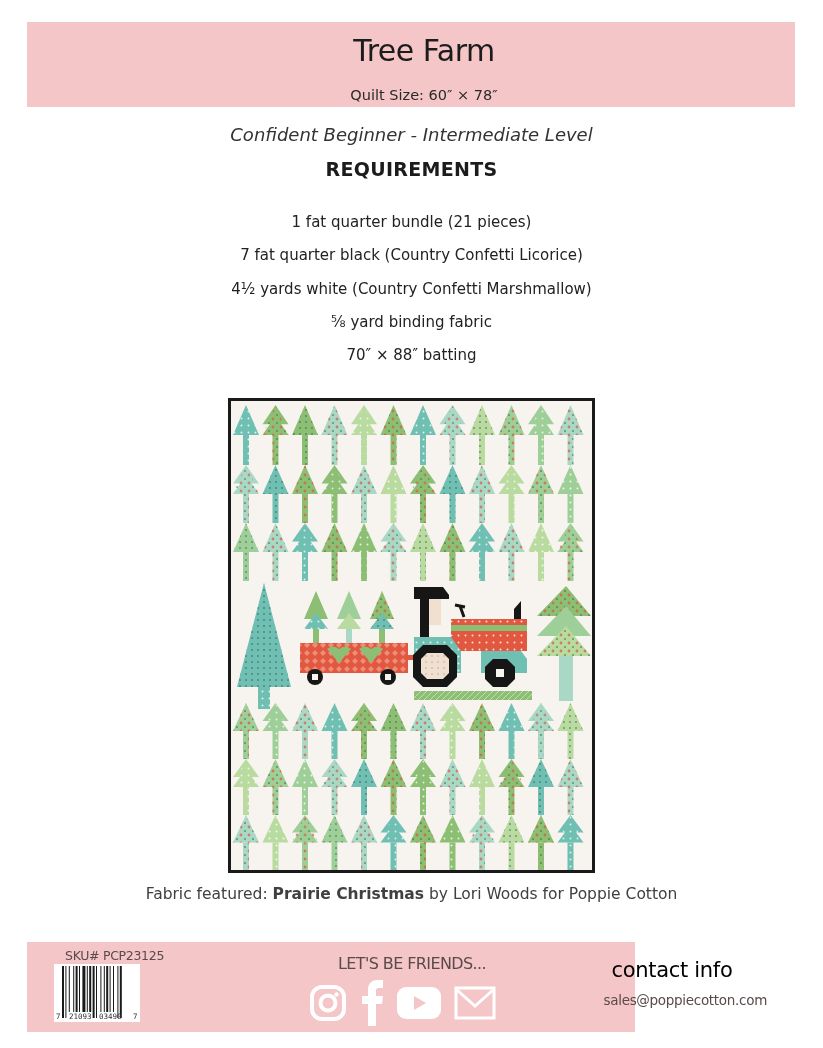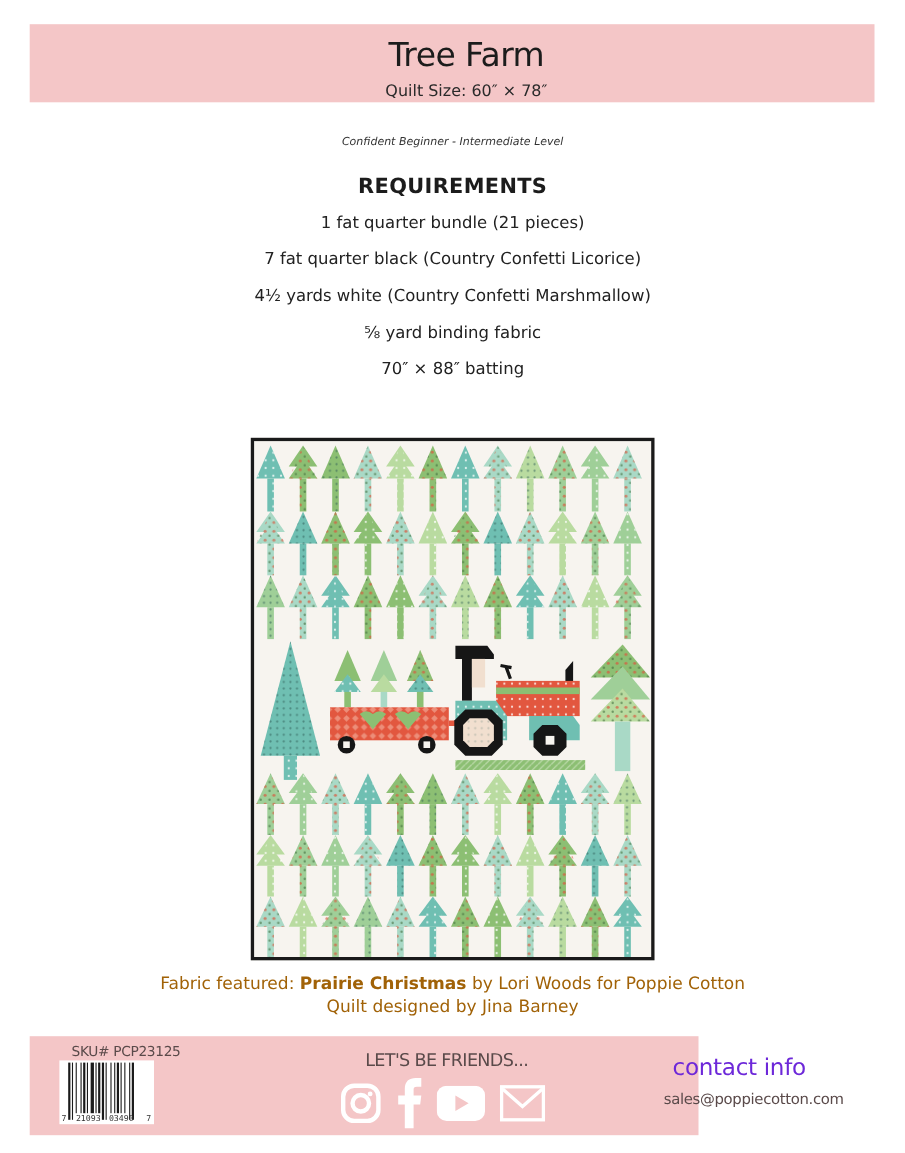--- a/index.html
+++ b/index.html
@@ -1,58 +1,58 @@
 <!DOCTYPE html>
 <html><head>
 <meta charset="utf-8">
 <style>
   * { box-sizing: border-box; margin: 0; padding: 0; }
   html, body { width: 823px; height: 1048px; background: #ffffff; overflow: hidden; }
   body { position: relative; font-family: "DejaVu Sans", sans-serif; color: #1f1f1f; }
 
   .header-band {
-    position: absolute; left: 27px; top: 22px; width: 768px; height: 71px;
+    position: absolute; left: 27px; top: 22px; width: 768px; height: 85px;
     background: #f4c6c7; text-align: center; padding-left: 26px;
   }
   .title { font-size: 30px; font-weight: normal; color: #1c1c1c; margin-top: 12px; letter-spacing: -0.5px; line-height: 34px; }
-  .subtitle { font-size: 14.5px; color: #2a2a2a; margin-top: 6px; line-height: 18px; }
+  .subtitle { font-size: 14.5px; color: #2a2a2a; margin-top: 18px; line-height: 18px; }
 
   .level { position: absolute; top: 124px; left: 0; width: 823px; text-align: center;
-    font-style: italic; font-size: 10px; color: #333; }
+    font-style: italic; font-size: 18px; color: #333; }
   .req-heading { position: absolute; top: 158px; left: 0; width: 823px; text-align: center;
     font-weight: bold; font-size: 19px; color: #1c1c1c; letter-spacing: 0.3px; }
-  .req-list { position: absolute; top: 192px; left: 0; width: 823px; list-style: none; text-align: center; }
+  .req-list { position: absolute; top: 212px; left: 0; width: 823px; list-style: none; text-align: center; }
   .req-list li { font-size: 15px; color: #222; height: 33.3px; line-height: 20px; }
 
   .quilt {
     position: absolute; left: 228px; top: 398px; width: 367px; height: 475px;
     border: 3px solid #1a1a1a; background: #f7f4ef; overflow: hidden;
   }
   .quilt svg { display: block; }
 
   .credits { position: absolute; top: 884px; left: 0; width: 823px; text-align: center;
-    font-size: 15.5px; color: #a16207; line-height: 21px; }
+    font-size: 15.5px; color: #404040; line-height: 21px; }
   .credits b { font-weight: bold; }
 
   .footer-band {
     position: absolute; left: 27px; top: 942px; width: 608px; height: 90px; background: #f4c6c7;
   }
   .sku { position: absolute; left: 38px; top: 6px; width: 100px; font-size: 12.5px; color: #5a4a4a; letter-spacing: -0.3px; }
   .barcode { position: absolute; left: 27px; top: 22px; width: 86px; height: 58px; background: #fff; }
   .barcode-nums { position: absolute; left: 0; bottom: 1px; width: 86px; font-family: "DejaVu Sans Mono", monospace;
     font-size: 7.5px; color: #333; }
   .barcode-nums span { position: absolute; bottom: 0; }
 
-  .friends { position: absolute; left: 305px; top: 12px; width: 160px; 
+  .friends { position: absolute; left: 305px; top: 12px; width: 160px; text-align: center;
     font-size: 16px; color: #5a4a4a; letter-spacing: -0.6px; }
   .social { position: absolute; left: 282px; top: 40px; height: 42px; display: flex; gap: 13px; align-items: center; }
   .social .icon { display: block; }
 
   .contact-title { position: absolute; left: 560px; top: 16px; width: 170px; text-align: center;
-    font-size: 21px; color: #6d28d9; letter-spacing: -0.3px; }
+    font-size: 21px; color: #000000; letter-spacing: -0.3px; }
   .contact-email { position: absolute; left: 550px; top: 50px; width: 190px; text-align: right;
     font-size: 13.5px; color: #5a4a4a; letter-spacing: -0.3px; }
 </style>
 </head>
 <body>
 
 <div class="header-band">
   <h1 class="title">Tree Farm</h1>
   <div class="subtitle">Quilt Size: 60″ × 78″</div>
 </div>
@@ -482,21 +482,20 @@
     </g>
   </svg>
 </div>
 
 <div class="credits">
   <div>
     <span>Fabric featured:</span>
     <b>Prairie Christmas</b>
     <span>by Lori Woods for Poppie Cotton</span>
   </div>
-  <div>Quilt designed by Jina Barney</div>
 </div>
 
 <div class="footer-band">
   <div class="sku">SKU# PCP23125</div>
   <div class="barcode">
     <svg width="86" height="58" viewBox="0 0 86 58">
       <g fill="#1a1a1a" id="barcode-bars">
           <rect x="8" y="2" width="2" height="52"></rect>
           <rect x="11.399999999999999" y="2" width="1" height="52"></rect>
           <rect x="14.799999999999997" y="2" width="1" height="46"></rect>

